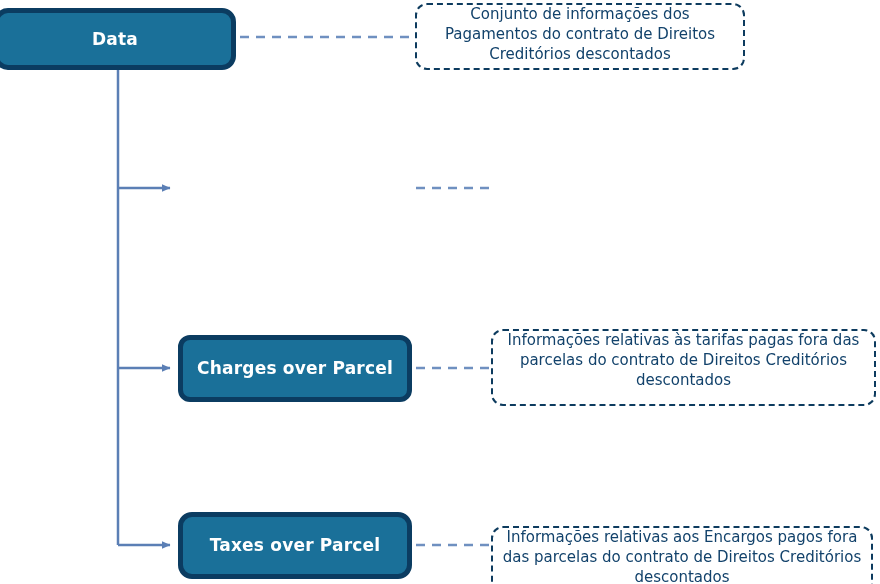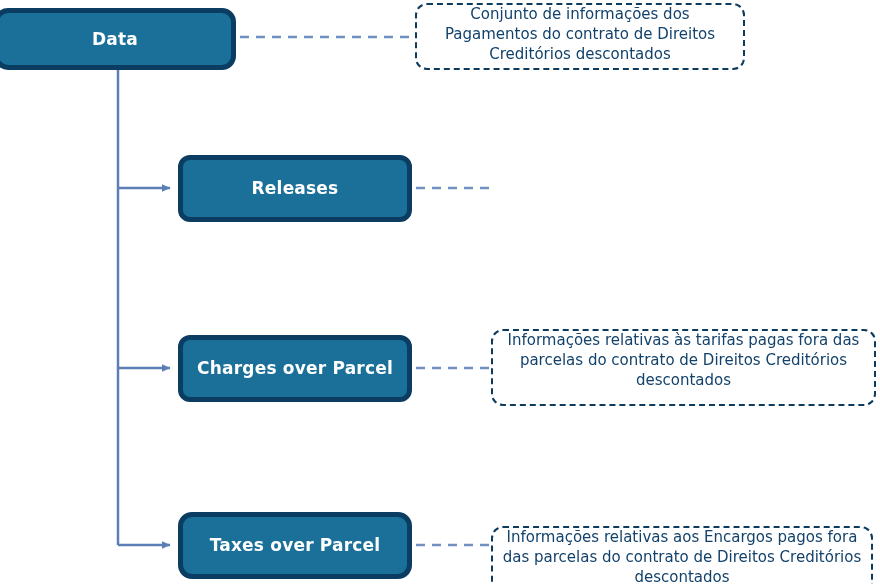--- a/index.html
+++ b/index.html
@@ -148,23 +148,20 @@
     <line x1="416" y1="545" x2="489" y2="545" stroke="#6f90c0" stroke-width="2.5" stroke-dasharray="9 7"></line>
   </svg>
 
   <div class="node" id="node-data">
     <span class="node-label">Data</span>
   </div>
   <div class="note" id="note-data">
     <span class="note-text">Conjunto de informações dos Pagamentos do contrato de Direitos Creditórios descontados</span>
   </div>
 
-  <div class="node" id="node-releases">
-    <span class="node-label">Releases</span>
-  </div>
 
   <div class="node" id="node-charges">
     <span class="node-label">Charges over Parcel</span>
   </div>
   <div class="note" id="note-charges">
     <span class="note-text">Informações relativas às tarifas pagas fora das parcelas do contrato de Direitos Creditórios descontados</span>
   </div>
 
   <div class="node" id="node-taxes">
     <span class="node-label">Taxes over Parcel</span>

